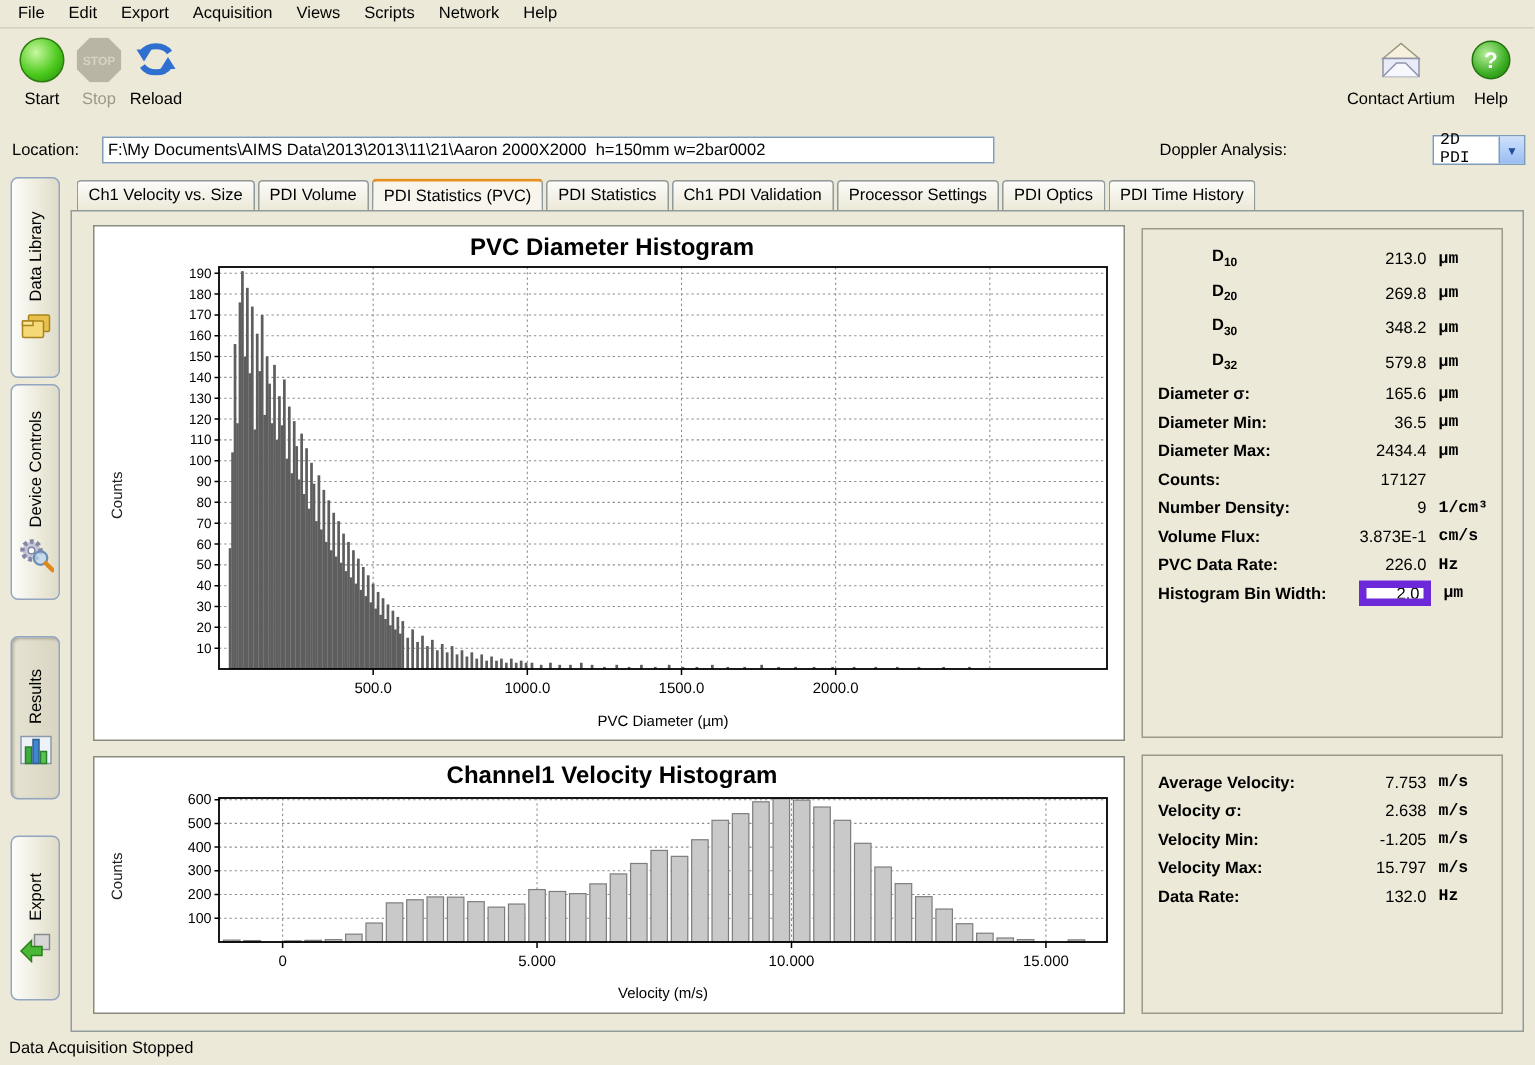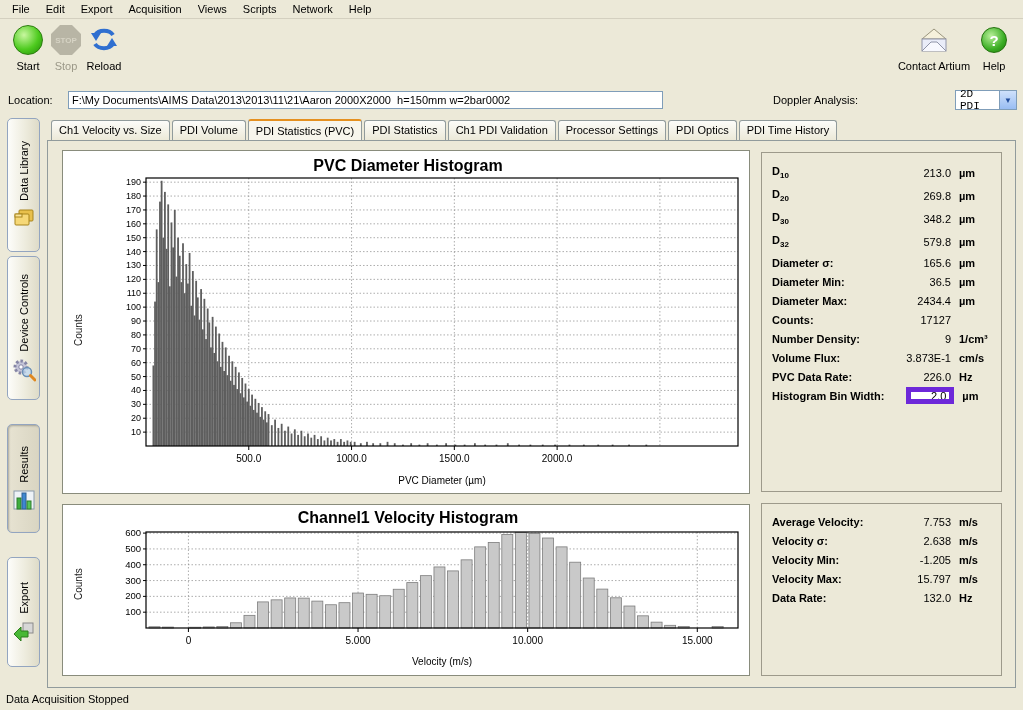--- a/index.html
+++ b/index.html
@@ -67,25 +67,25 @@
   .chart-panel { position:absolute; background:#fff; border:1px solid #898c7c; }
   .chart-title { position:absolute; left:4px; right:0; top:6px; text-align:center;
     font-weight:bold; font-size:16px; }
   .ylab { position:absolute; transform:rotate(-90deg); transform-origin:left top;
     font-size:10px; color:#222; }
   .chart-panel svg { position:absolute; left:0; top:0; }
   
   .stats-panel { position:absolute; border:1px solid #9d9a8b; background:#ece9d8;
     padding:8px 10px 0 10px; }
   .stat-row { display:flex; align-items:center; height:19px; }
-  .stat-row.drow { height:23px; }
+  .stat-row.drow { height:23px;margin-left:36px; }
   .stat-row .lbl { font-weight:bold; white-space:nowrap; }
   .stat-row .lbl sub { font-size:8px; font-weight:bold; }
   .stat-row .val { margin-left:auto; width:72px; text-align:right; }
-  .stat-row .unit { width:40px; padding-left:8px; font-weight:bold; }
+  .stat-row .unit { width:40px; padding-left:8px; font-weight:bold;font-family:Liberation Mono, monospace; }
   .bin-input { width:48px; height:17px; border:5px solid #6d28d9; background:#fff;
     font:11px "Liberation Sans",sans-serif; text-align:right; padding-right:3px; }
   
   .statusbar { position:absolute; left:0; top:690px; width:1023px; height:20px;
     padding:3px 0 1px 6px; background:#ece9d8; }
 </style>
 </head>
 <body>
 
 <div class="menubar">

